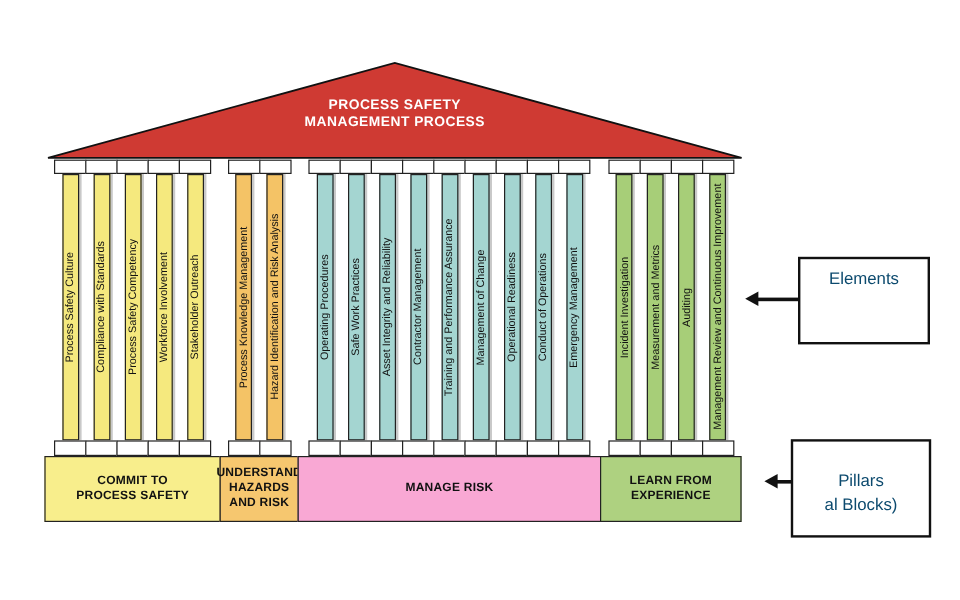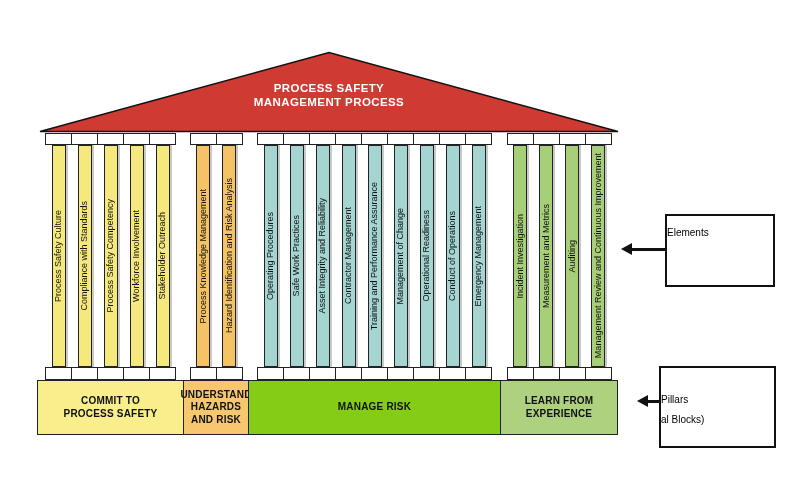--- a/index.html
+++ b/index.html
@@ -35,21 +35,21 @@
   }
   .block{
     width:100%;height:55px;border:1px solid #222;box-sizing:border-box;
     display:flex;flex-direction:column;align-items:center;justify-content:center;
     font-weight:bold;font-size:10px;line-height:12.5px;text-align:center;color:#111;
     letter-spacing:.2px;
   }
   
   .note-box{
     position:absolute;background:#ffffff;border:2.5px solid #111;box-sizing:border-box;
-    text-align:left;font-size:10px;color:#000000;
+    text-align:center;font-size:14px;color:#0c4a6e;
   }
   #elements-box{left:665px;top:214px;width:110px;height:73px;padding-top:7px;line-height:19px;}
   #pillars-box{left:659px;top:366px;width:117px;height:82px;padding-top:22px;line-height:20px;}
   .arrow-line{position:absolute;height:3px;background:#111;}
   .arrow-head{
     position:absolute;width:0;height:0;
     border-top:6.5px solid transparent;border-bottom:6.5px solid transparent;
     border-right:11px solid #111;
   }
   #elements-arrow-line{left:631px;top:248px;width:35px;}
@@ -209,21 +209,21 @@
           <div class="base"></div>
           <div class="base"></div>
           <div class="base"></div>
           <div class="base"></div>
           <div class="base"></div>
           <div class="base"></div>
           <div class="base"></div>
           <div class="base"></div>
           <div class="base"></div>
         </div>
-        <div class="block" style="background: #84cc16;">
+        <div class="block" style="background: #f9a8d4;">
           <div>MANAGE RISK</div>
         </div>
       </div>
       <div class="group" style="width: 118px;">
         <div class="caps-row">
           <div class="cap"></div>
           <div class="cap"></div>
           <div class="cap"></div>
           <div class="cap"></div>
         </div>

